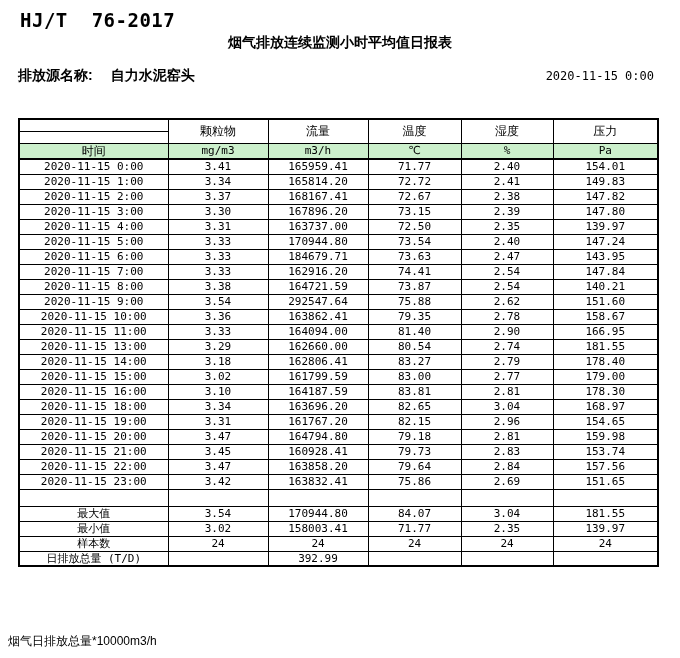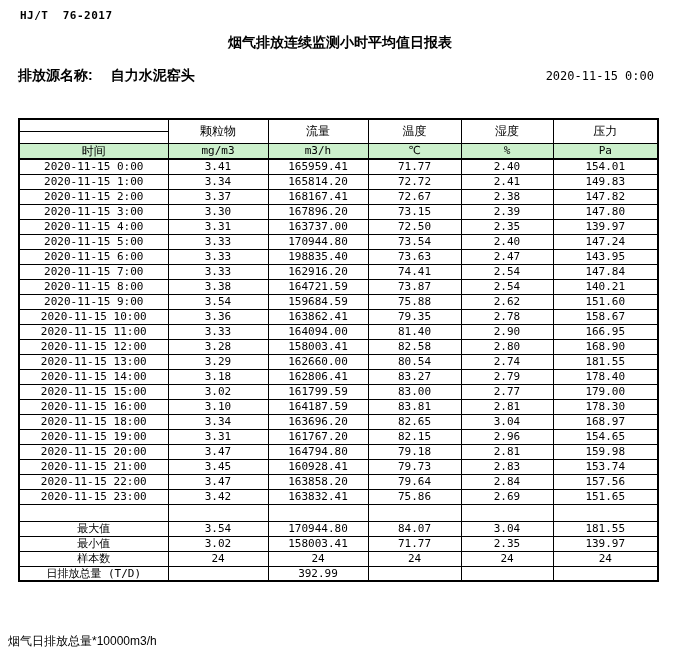--- a/index.html
+++ b/index.html
@@ -3,21 +3,21 @@
 <meta charset="utf-8">
 <style>
   html, body { margin:0; padding:0; }
   body {
     width:680px; height:658px; background:#ffffff; position:relative;
     font-family:"Liberation Sans","DejaVu Sans",sans-serif; color:#000;
     overflow:hidden;
   }
   .standard {
     position:absolute; left:20px; top:9px;
-    font-family:"DejaVu Sans Mono",monospace; font-weight:bold; font-size:11px;
+    font-family:"DejaVu Sans Mono",monospace; font-weight:bold; font-size:19px;
     letter-spacing:0.5px; white-space:pre;
   }
   .title {
     position:absolute; left:0; top:34px; width:100%;
     text-align:center; font-weight:bold; font-size:14px;
   }
   .source-line { position:absolute; left:18px; top:67px; font-size:14px; font-weight:bold;text-align:center; }
   .source-name { margin-left:18px; }
   .report-datetime {
     position:absolute; right:26px; top:69px; font-size:12px;
@@ -147,21 +147,21 @@
         <td>2020-11-15 5:00</td>
         <td>3.33</td>
         <td>170944.80</td>
         <td>73.54</td>
         <td>2.40</td>
         <td>147.24</td>
       </tr>
       <tr class="data-row">
         <td>2020-11-15 6:00</td>
         <td>3.33</td>
-        <td>198835.40</td>
+        <td>184679.71</td>
         <td>73.63</td>
         <td>2.47</td>
         <td>143.95</td>
       </tr>
       <tr class="data-row">
         <td>2020-11-15 7:00</td>
         <td>3.33</td>
         <td>162916.20</td>
         <td>74.41</td>
         <td>2.54</td>
@@ -171,48 +171,40 @@
         <td>2020-11-15 8:00</td>
         <td>3.38</td>
         <td>164721.59</td>
         <td>73.87</td>
         <td>2.54</td>
         <td>140.21</td>
       </tr>
       <tr class="data-row">
         <td>2020-11-15 9:00</td>
         <td>3.54</td>
-        <td>159684.59</td>
+        <td>292547.64</td>
         <td>75.88</td>
         <td>2.62</td>
         <td>151.60</td>
       </tr>
       <tr class="data-row">
         <td>2020-11-15 10:00</td>
         <td>3.36</td>
         <td>163862.41</td>
         <td>79.35</td>
         <td>2.78</td>
         <td>158.67</td>
       </tr>
       <tr class="data-row">
         <td>2020-11-15 11:00</td>
         <td>3.33</td>
         <td>164094.00</td>
         <td>81.40</td>
         <td>2.90</td>
         <td>166.95</td>
-      </tr>
-      <tr class="data-row">
-        <td>2020-11-15 12:00</td>
-        <td>3.28</td>
-        <td>158003.41</td>
-        <td>82.58</td>
-        <td>2.80</td>
-        <td>168.90</td>
       </tr>
       <tr class="data-row">
         <td>2020-11-15 13:00</td>
         <td>3.29</td>
         <td>162660.00</td>
         <td>80.54</td>
         <td>2.74</td>
         <td>181.55</td>
       </tr>
       <tr class="data-row">

